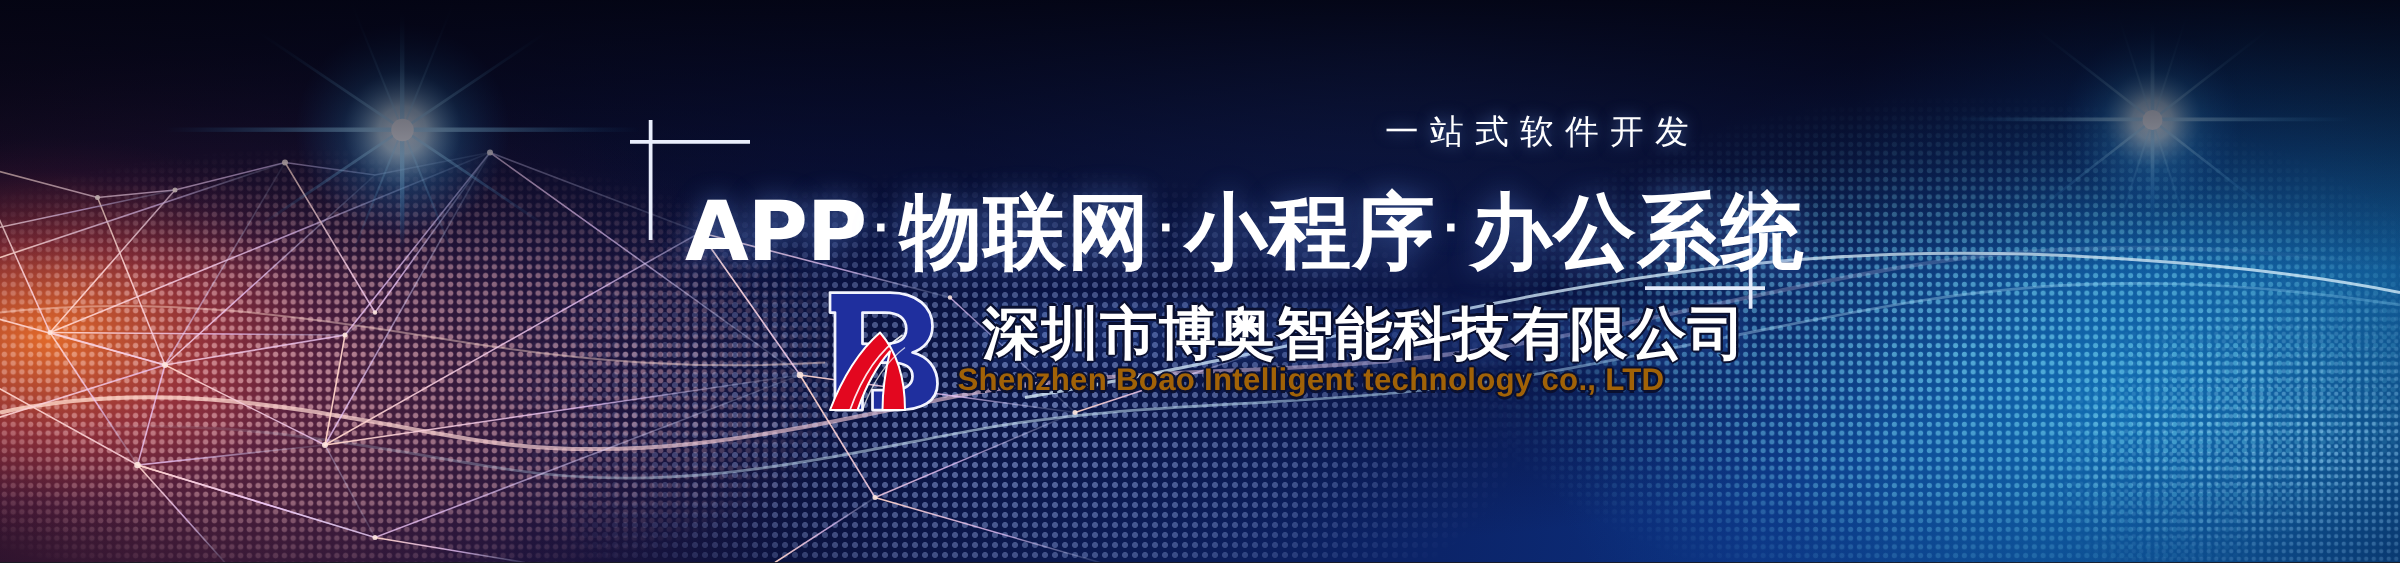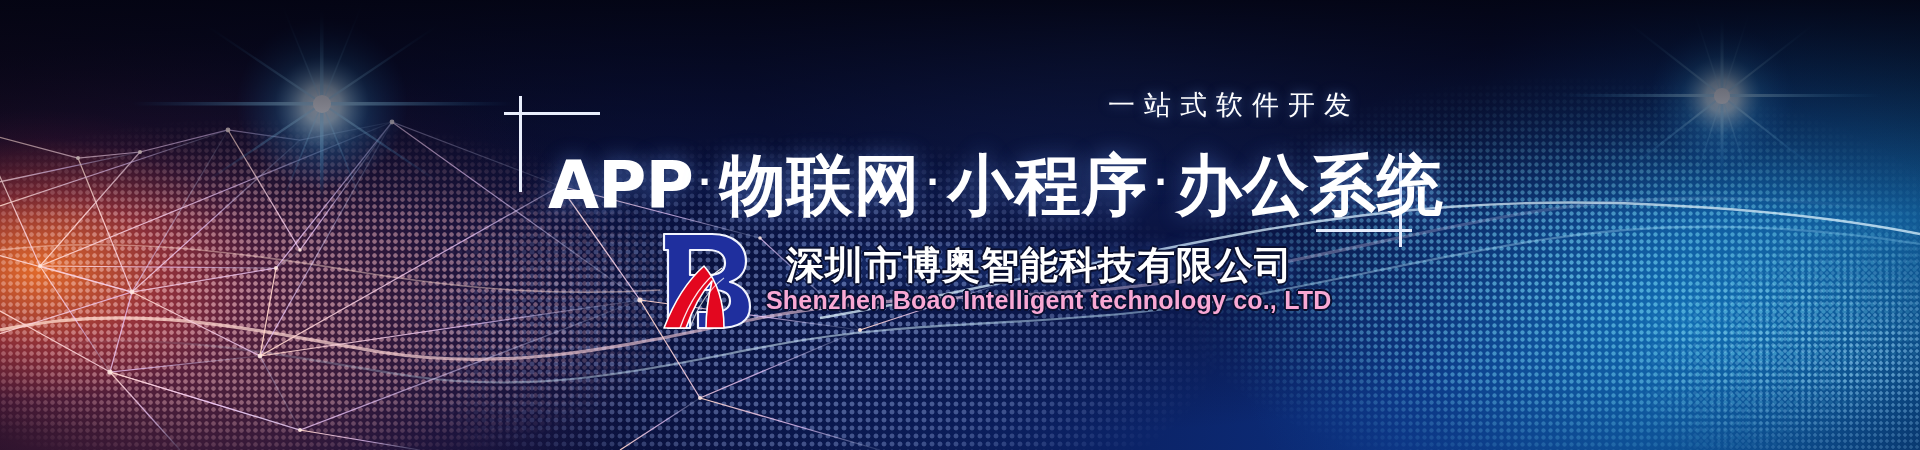--- a/index.html
+++ b/index.html
@@ -98,30 +98,30 @@
   .br-l-v{left:519px;top:96px;width:3px;height:96px;}
   .br-l-h{left:504px;top:112px;width:96px;height:3px;}
   .br-r-v{left:1399px;top:153px;width:3px;height:94px;}
   .br-r-h{left:1316px;top:229px;width:96px;height:3px;}
 
   
   .logo-row{position:absolute;left:646px;top:228px;display:flex;align-items:center;}
   .logo-mark{width:110px;height:104px;flex:0 0 auto;}
   .logo-text{margin-left:10px;display:flex;flex-direction:column;justify-content:center;}
   .company-cn{
-    font-size:38px;font-weight:700;color:#ffffff;white-space:nowrap;
+    font-size:46px;font-weight:700;color:#ffffff;white-space:nowrap;
     letter-spacing:1px;line-height:1.05;
     text-shadow:
        2px 0 0 #0a1030, -2px 0 0 #0a1030, 0 2px 0 #0a1030, 0 -2px 0 #0a1030,
        1px 1px 0 #0a1030, -1px -1px 0 #0a1030, 1px -1px 0 #0a1030, -1px 1px 0 #0a1030,
        0 0 16px rgba(80,140,255,.5);
     padding-left: 20px;
   }
   .company-en{
-    font-size:25px;font-weight:700;color:#f9a8d4;white-space:nowrap;
+    font-size:25px;font-weight:700;color:#a16207;white-space:nowrap;
     letter-spacing:.2px;line-height:1.1;margin-top:1px;
     text-shadow:
        2px 0 0 #0a1030, -2px 0 0 #0a1030, 0 2px 0 #0a1030, 0 -2px 0 #0a1030,
        1px 1px 0 #0a1030, -1px -1px 0 #0a1030, 1px -1px 0 #0a1030, -1px 1px 0 #0a1030;
   }
 </style>
 </head>
 <body>
 
 <div class="banner">

